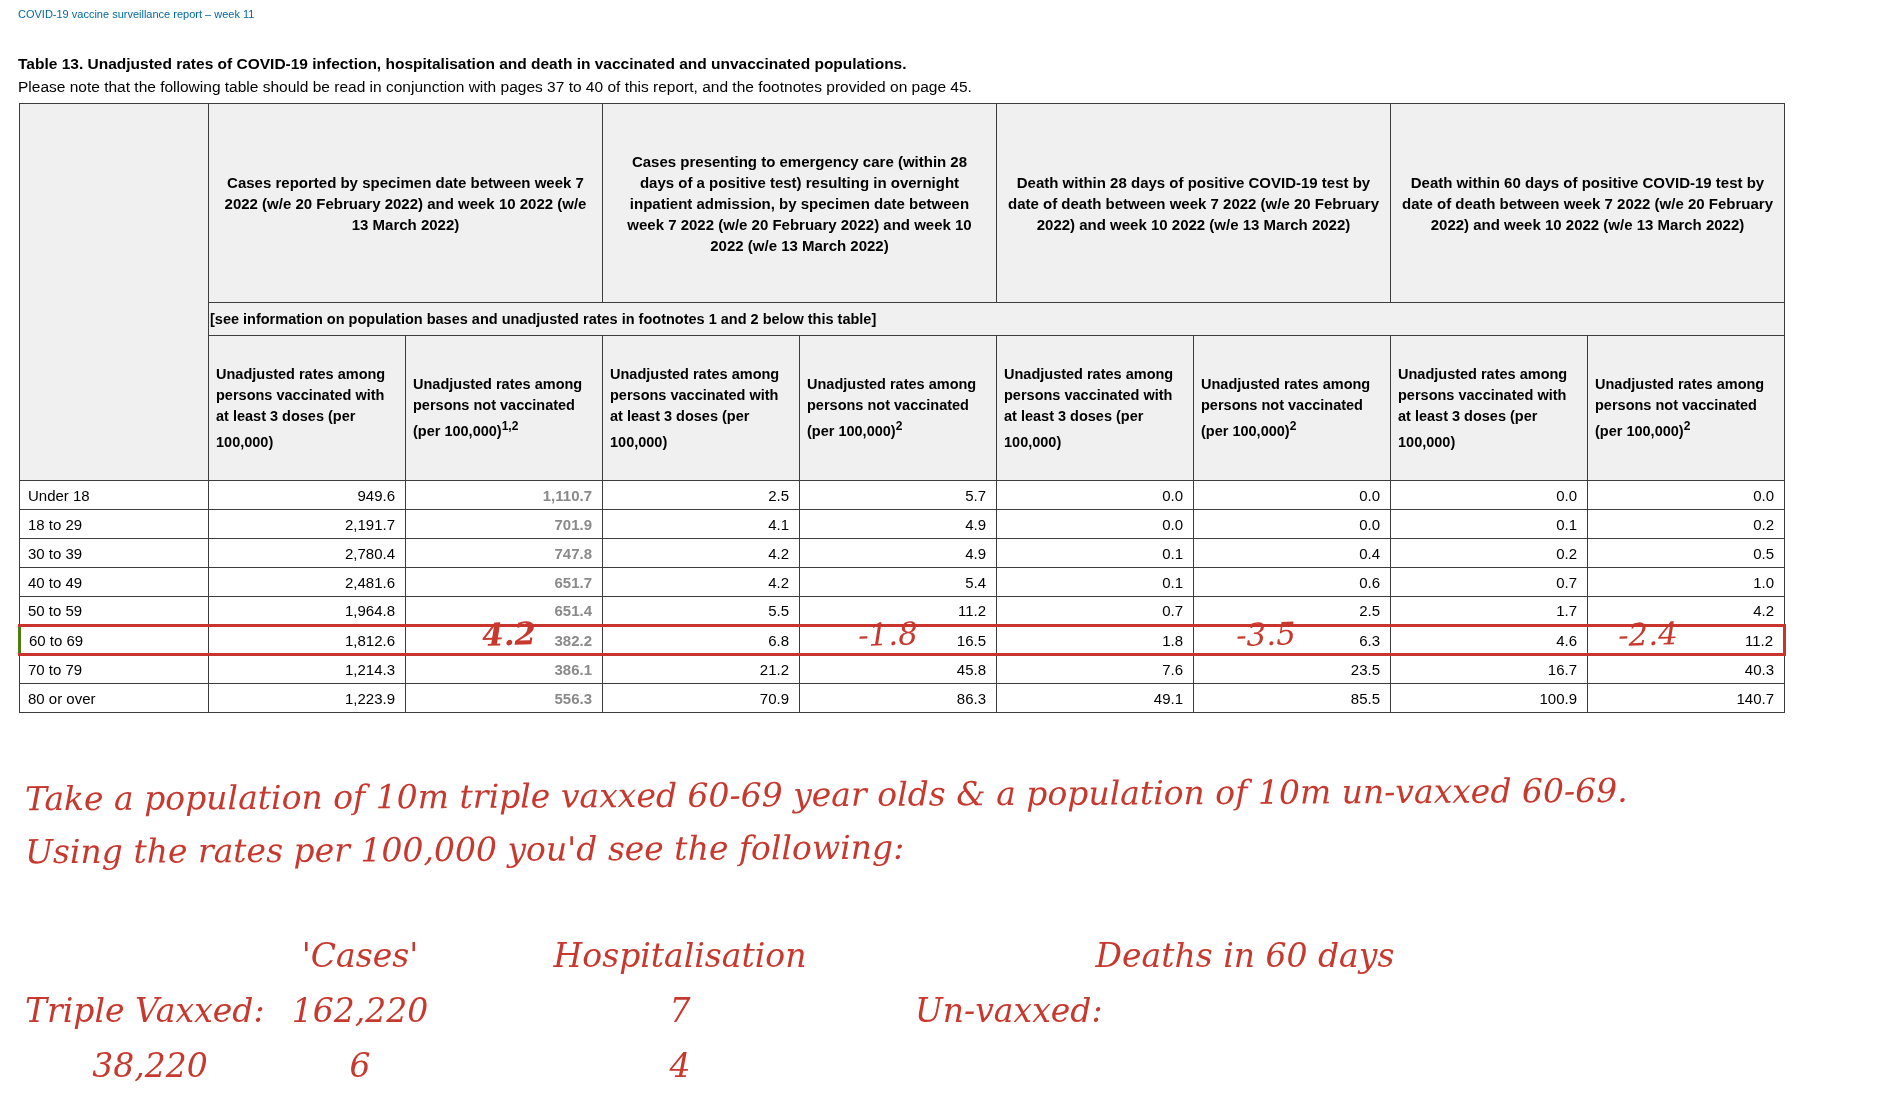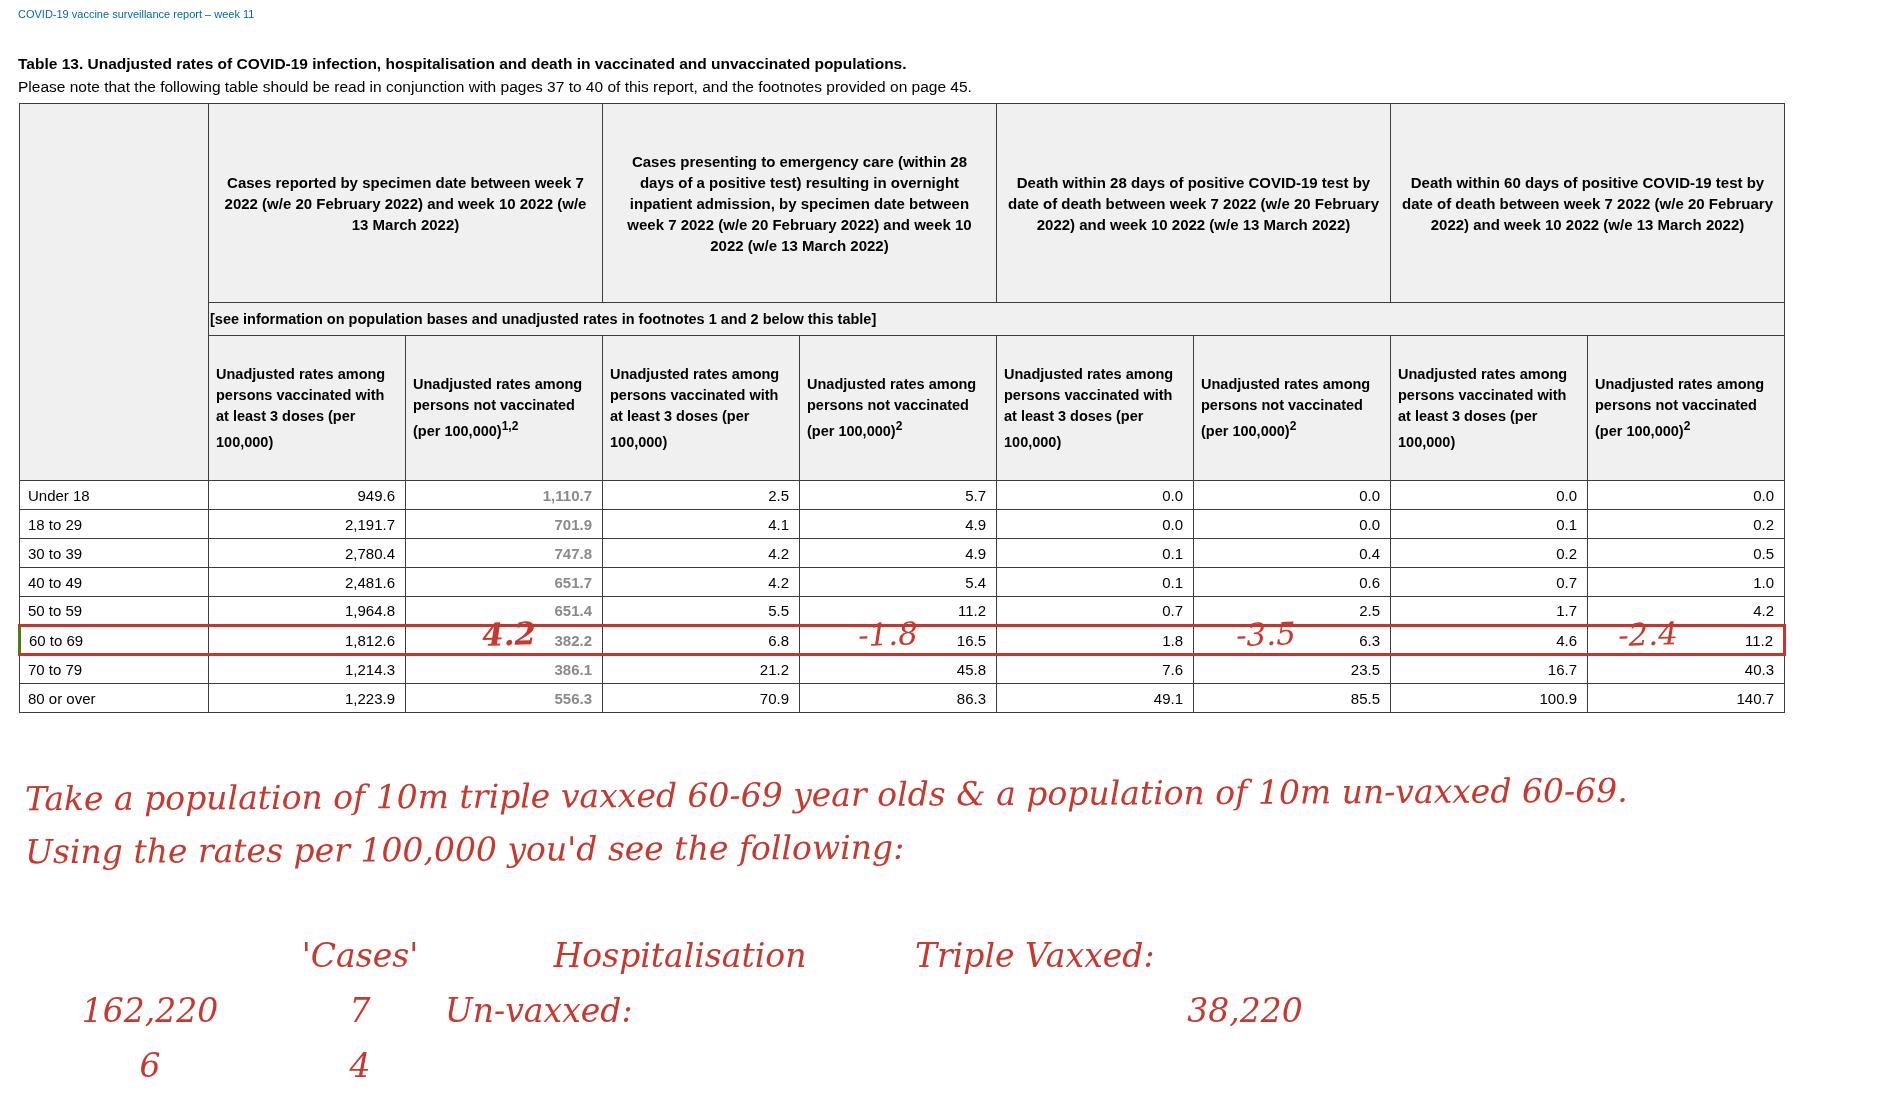--- a/index.html
+++ b/index.html
@@ -190,20 +190,21 @@
 
 <div class="hand hw-lines">
   <div>Take a population of 10m triple vaxxed 60-69 year olds &amp; a population of 10m un-vaxxed 60-69.</div>
   <div>Using the rates per 100,000 you'd see the following:</div>
 </div>
 
 <div class="hand hw-table">
   <div></div>
   <div class="hw-c">'Cases'</div>
   <div class="hw-c">Hospitalisation</div>
+  <div class="hw-c">Deaths in 60 days</div>
 
   <div class="hw-label">Triple Vaxxed:</div>
   <div class="hw-c">162,220</div>
   <div class="hw-c">7</div>
 
   <div class="hw-label">Un-vaxxed:</div>
   <div class="hw-c">38,220</div>
   <div class="hw-c">6</div>
   <div class="hw-c">4</div>
 </div>

